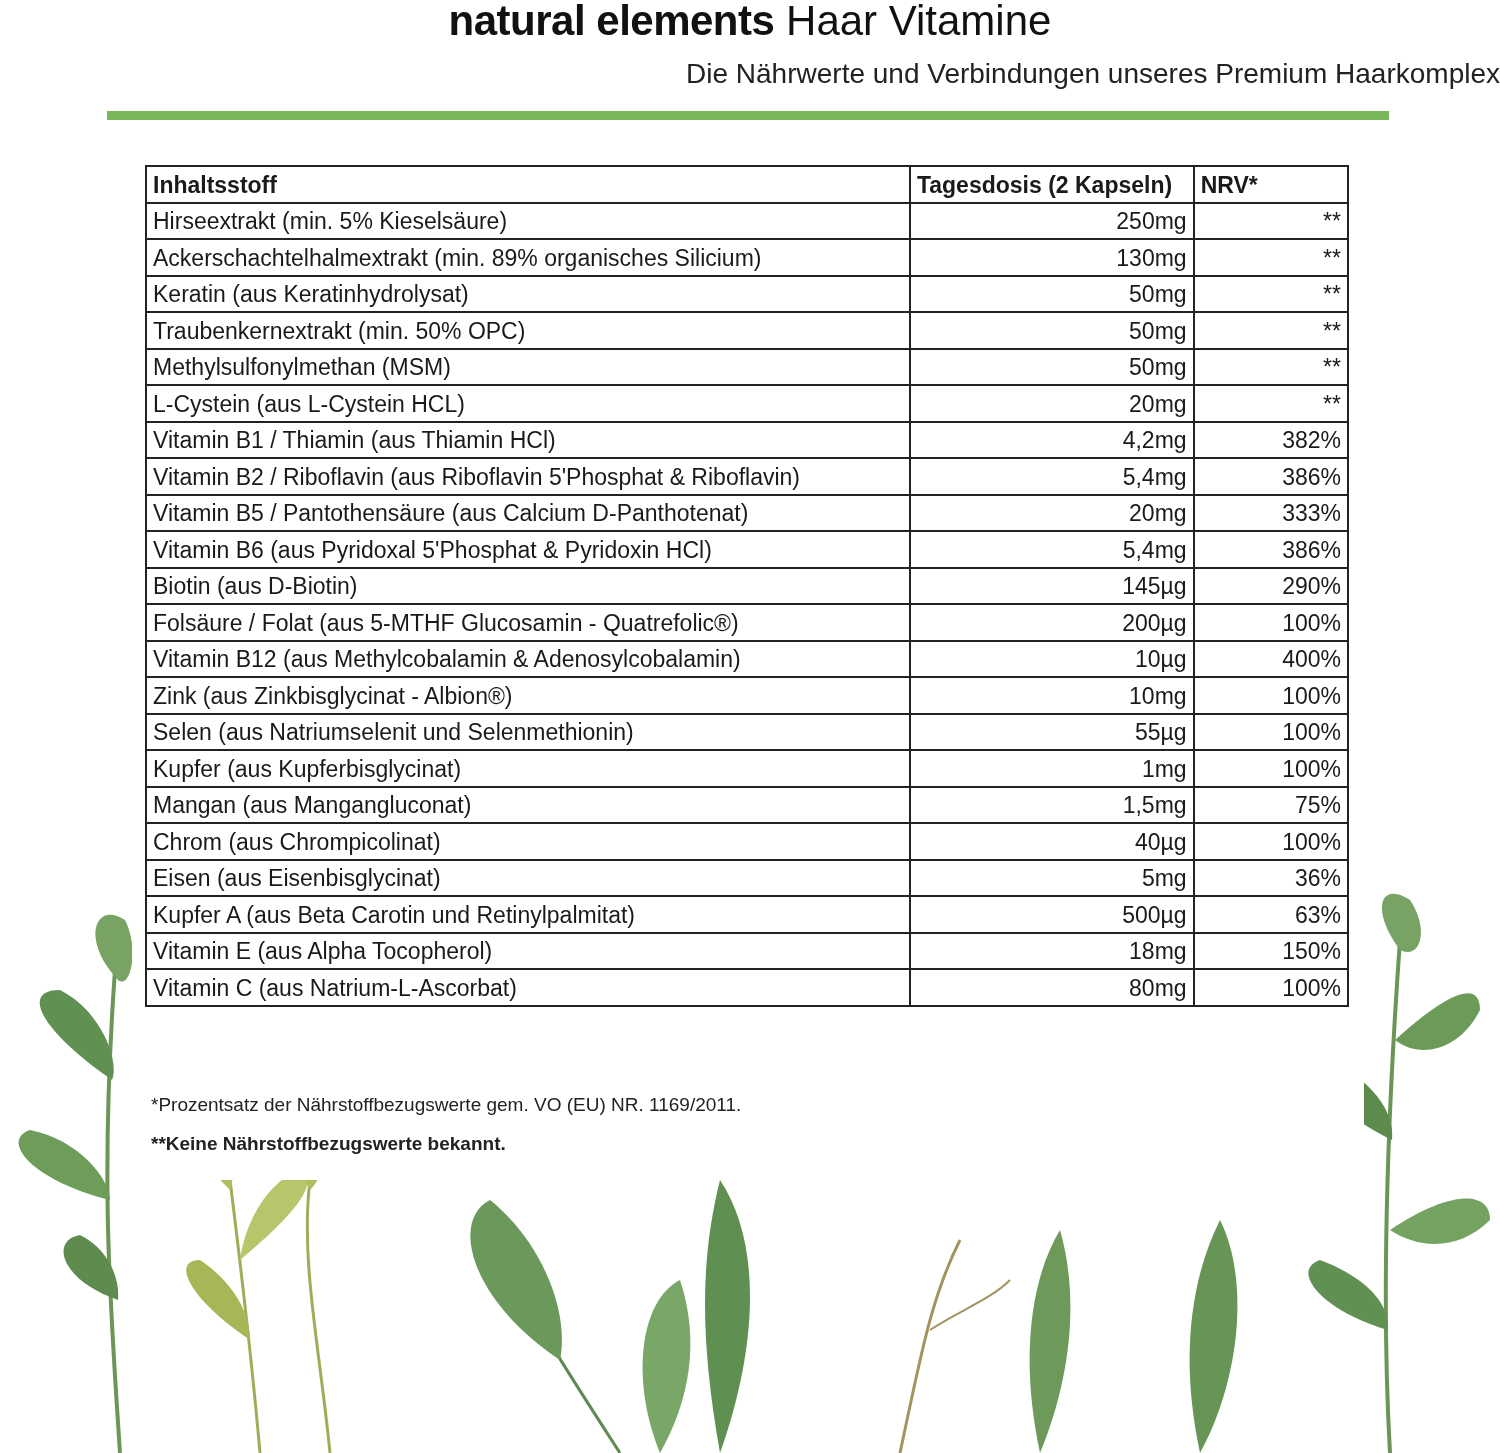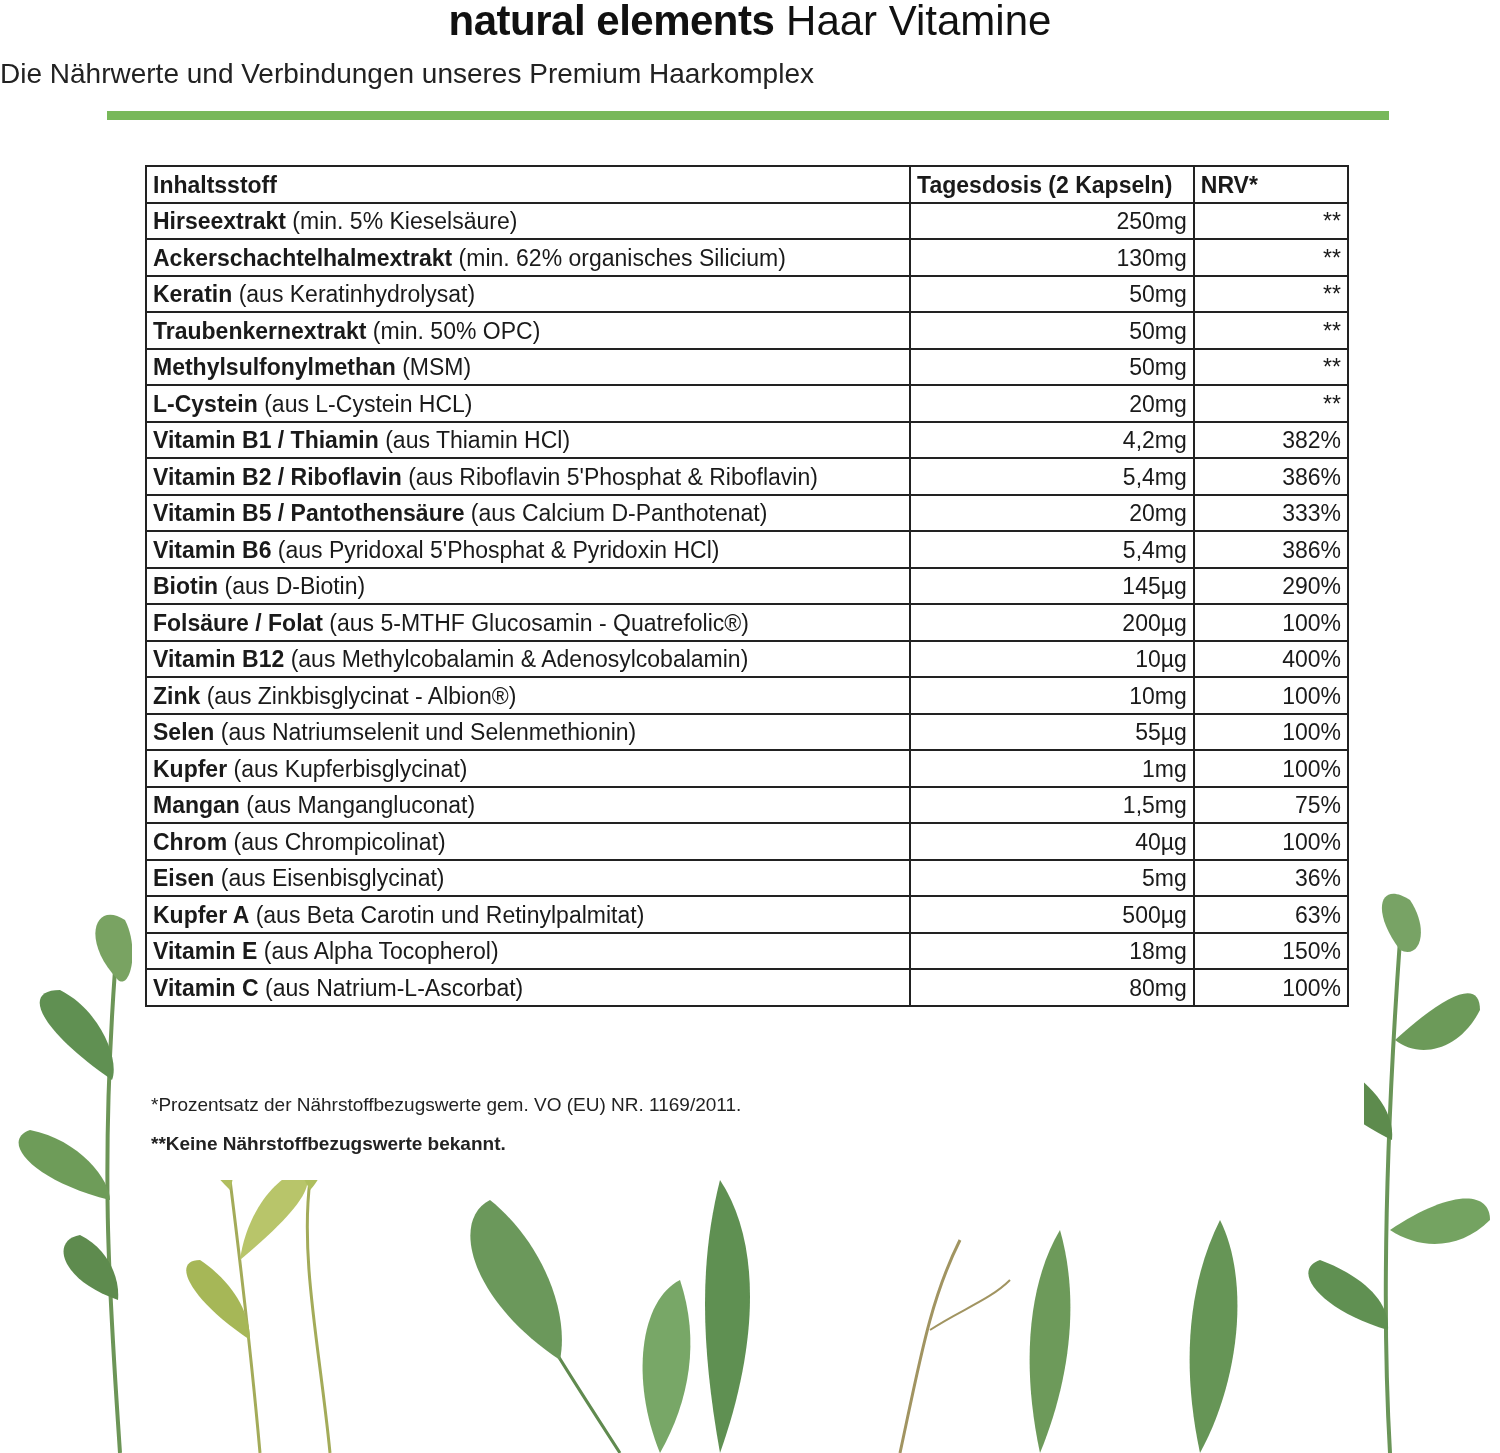--- a/index.html
+++ b/index.html
@@ -8,42 +8,42 @@
       background: #ffffff; font-family: "Liberation Sans", sans-serif; color: #1a1a1a;
     }
     .header { position: absolute; left: 0; top: 0; width: 1500px; text-align: center; }
     .title {
       position: absolute; top: -6px; left: 0; width: 1500px; text-align: center;
       font-size: 42px; line-height: 54px; color: #111;
     }
     .title .brand { font-weight: bold; letter-spacing: -0.5px; }
     .title .prod { font-weight: normal; }
     .subtitle {
-      position: absolute; top: 56px; left: 0; width: 1500px; text-align: left;
+      position: absolute; top: 56px; left: 0; width: 1500px; text-align: right;
       font-size: 28px; line-height: 36px; color: #222;
     }
     .green-bar { position: absolute; left: 107px; top: 111px; width: 1282px; height: 9px; background: #78b85a; }
 
     
     .leaves { position: absolute; left: 0; top: 880px; width: 1500px; height: 573px; }
     .white-panel { position: absolute; left: 132px; top: 160px; width: 1232px; height: 1020px; background: #fff; }
 
     table.nutri {
       position: absolute; left: 145px; top: 165px; width: 1204px;
       border-collapse: collapse; font-size: 23px; background: #fff;
     }
     table.nutri td, table.nutri th {
       border: 2px solid #222; height: 34.5px; padding: 0 6px; line-height: 34px;
       white-space: nowrap; font-weight: normal; vertical-align: bottom;
     }
     table.nutri th { text-align: left; font-weight: bold; }
     .c1 { width: 752px; }
     .c2 { width: 270px; text-align: right; margin-top: 28px; }
     .c3 { width: 142px; text-align: right; }
-    .nm { font-weight: bold; text-align: right; }
+    .nm { font-weight: normal; text-align: right; }
     .footnote { position: absolute; left: 151px; font-size: 19px; color: #222; }
     .fn1 { top: 1094px; }
     .fn2 { top: 1133px; font-weight: bold; }
   </style>
 </head>
 <body>
 
 <div class="header">
   <div class="title">
     <span class="brand">natural elements</span>
@@ -101,21 +101,21 @@
       <th class="c3" style="text-align:left">NRV*</th>
     </tr>
   </thead>
   <tbody id="tbody">
       <tr>
         <td class="c1"><span class="nm">Hirseextrakt</span><span> (min. 5% Kieselsäure)</span></td>
         <td class="c2">250mg</td>
         <td class="c3">**</td>
       </tr>
       <tr>
-        <td class="c1"><span class="nm">Ackerschachtelhalmextrakt</span><span> (min. 62% organisches Silicium)</span></td>
+        <td class="c1"><span class="nm">Ackerschachtelhalmextrakt</span><span> (min. 89% organisches Silicium)</span></td>
         <td class="c2">130mg</td>
         <td class="c3">**</td>
       </tr>
       <tr>
         <td class="c1"><span class="nm">Keratin</span><span> (aus Keratinhydrolysat)</span></td>
         <td class="c2">50mg</td>
         <td class="c3">**</td>
       </tr>
       <tr>
         <td class="c1"><span class="nm">Traubenkernextrakt</span><span> (min. 50% OPC)</span></td>

